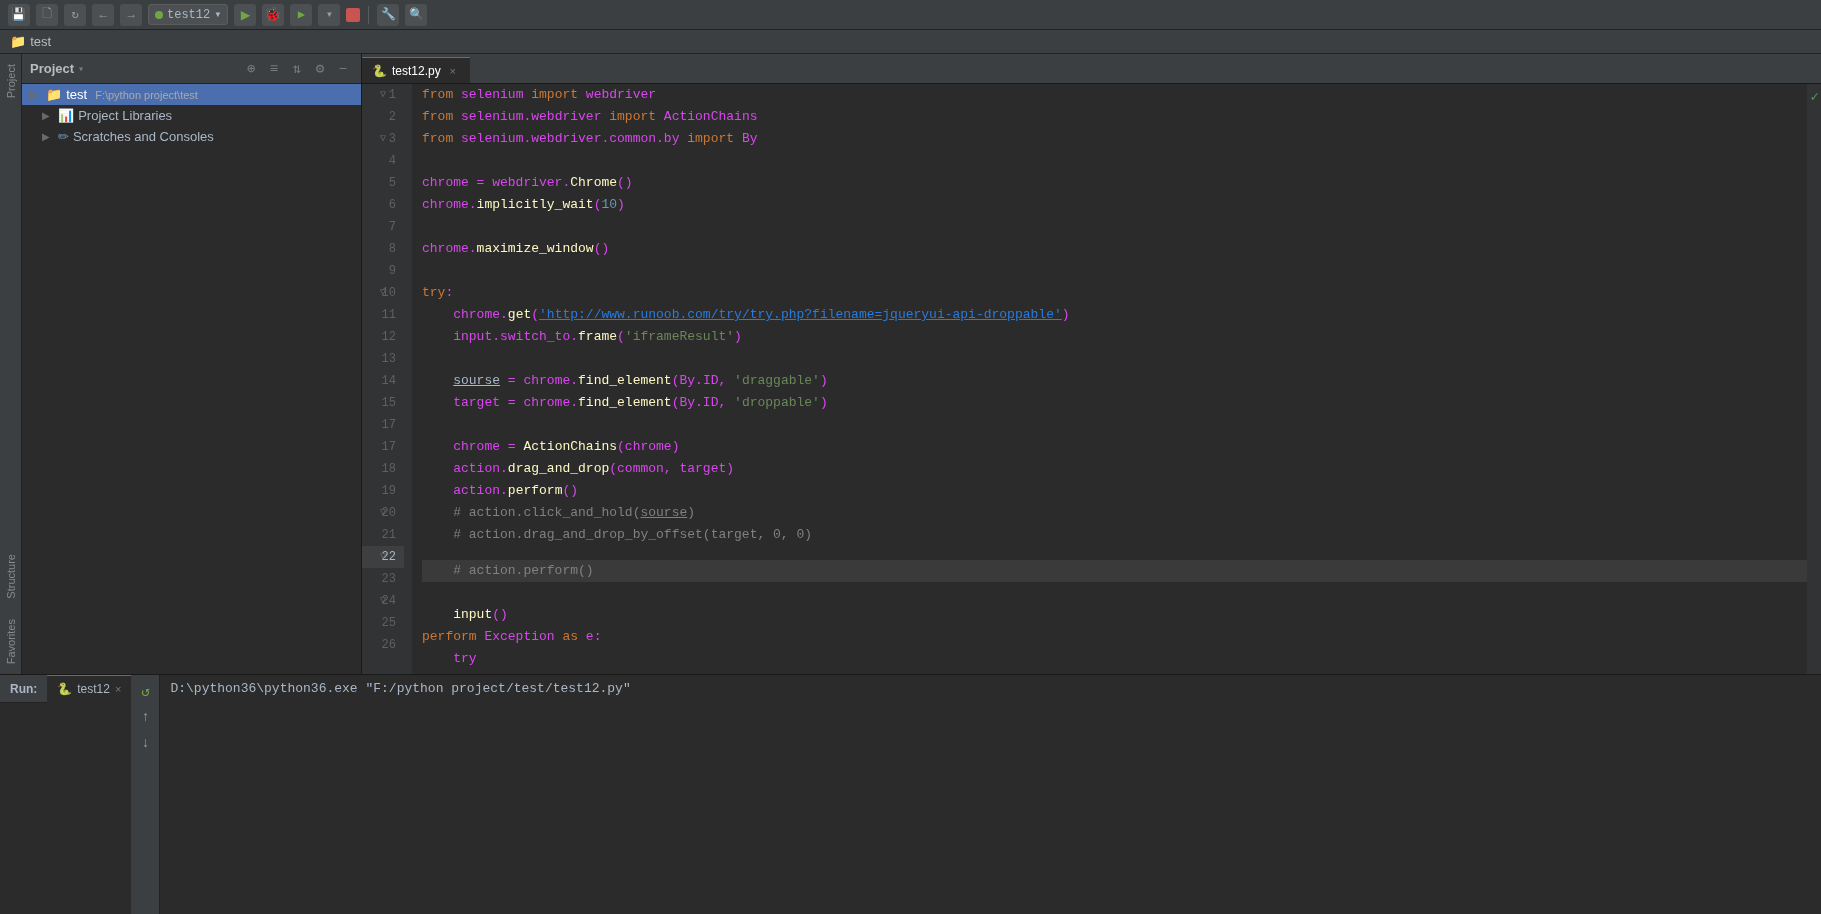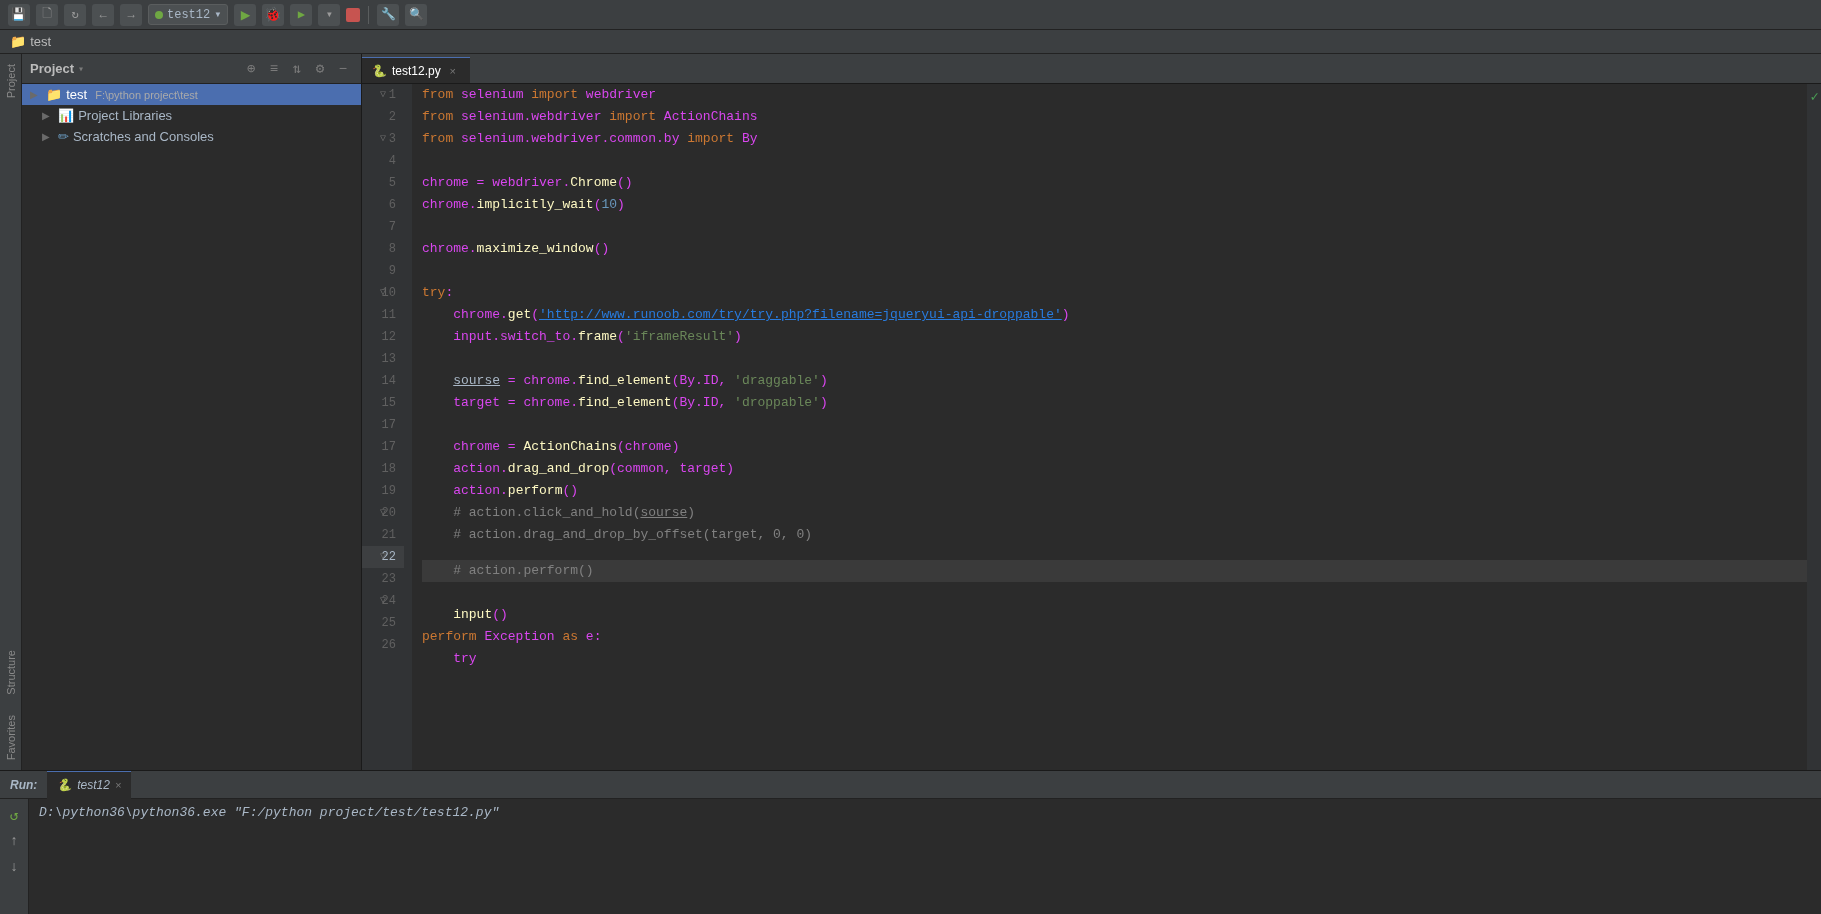--- a/index.html
+++ b/index.html
@@ -265,27 +265,25 @@
     .checkmark {
       position: absolute;
       top: 4px;
       right: 2px;
       color: #499c54;
       font-size: 14px;
     }
 
     
     .bottom-panel {
-      height: 144px;
+      height: 240px;
       background: #2b2b2b;
       border-top: 1px solid #1a1a1a;
       display: flex;
-      flex-direction: column;
-      flex-shrink: 0;
-      font-style: italic;
+      flex-shrink: 0;
     }
     .run-tab-bar {
       background: #3c3f41;
       display: flex;
       align-items: center;
       height: 28px;
       border-bottom: 1px solid #222;
       gap: 0;
       padding: 0;
     }

